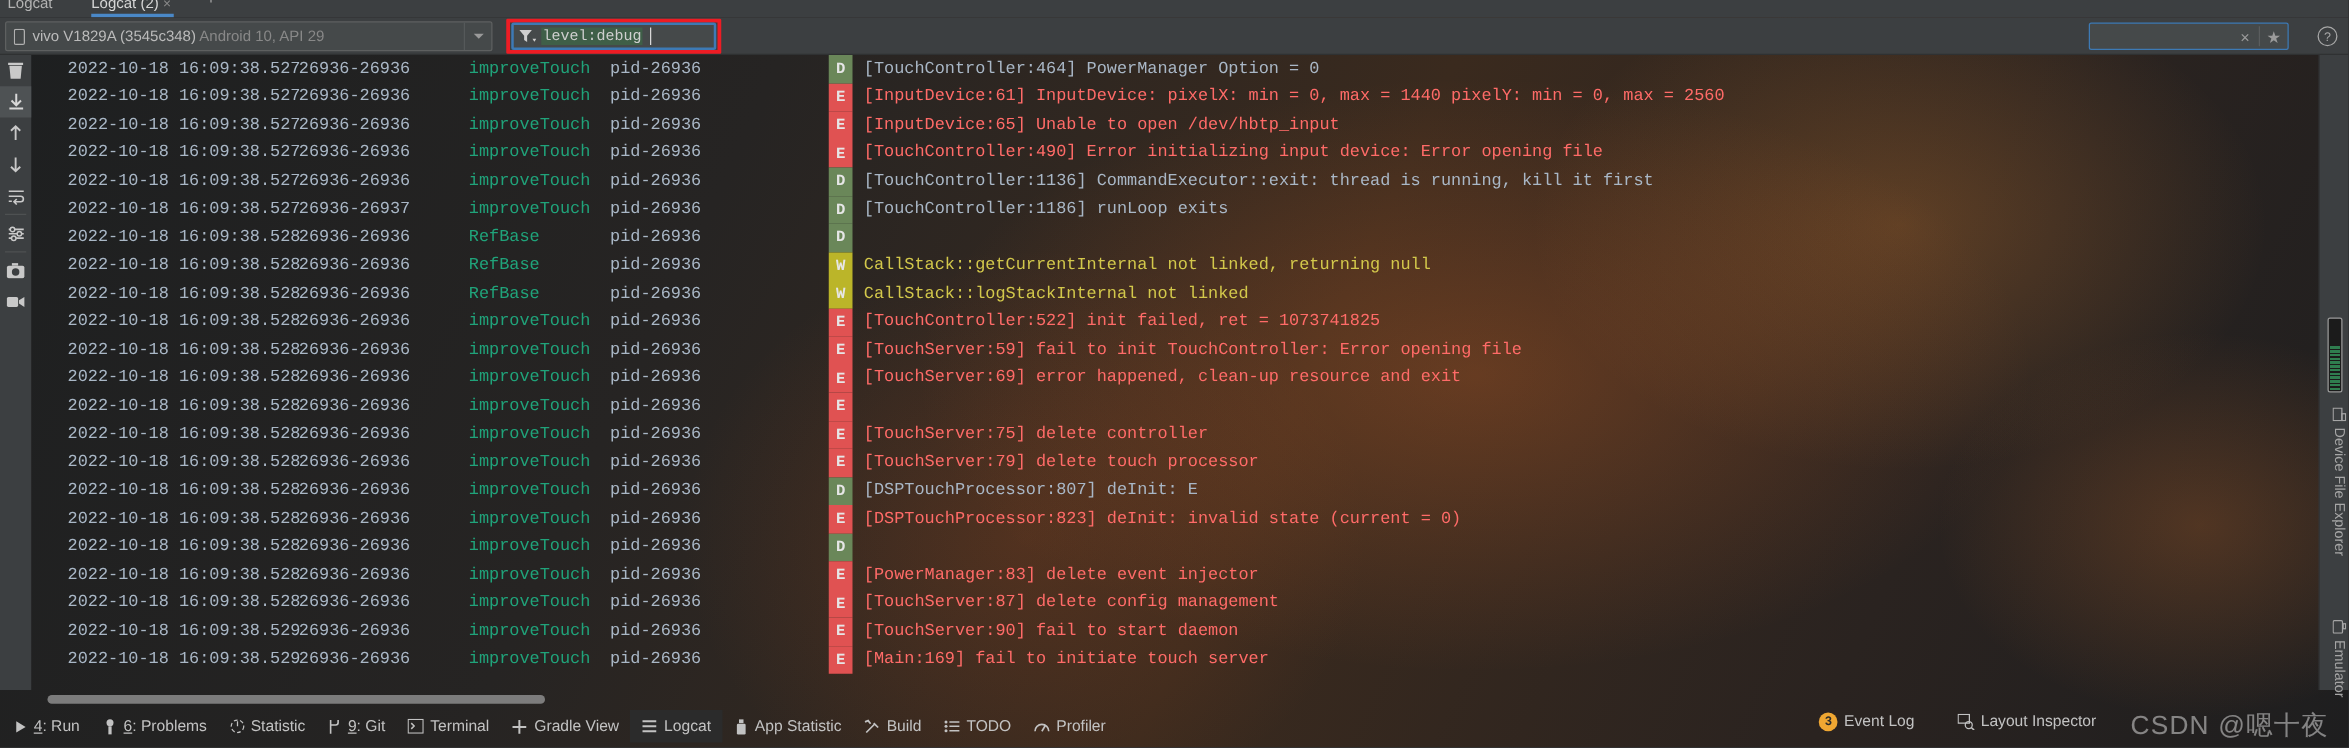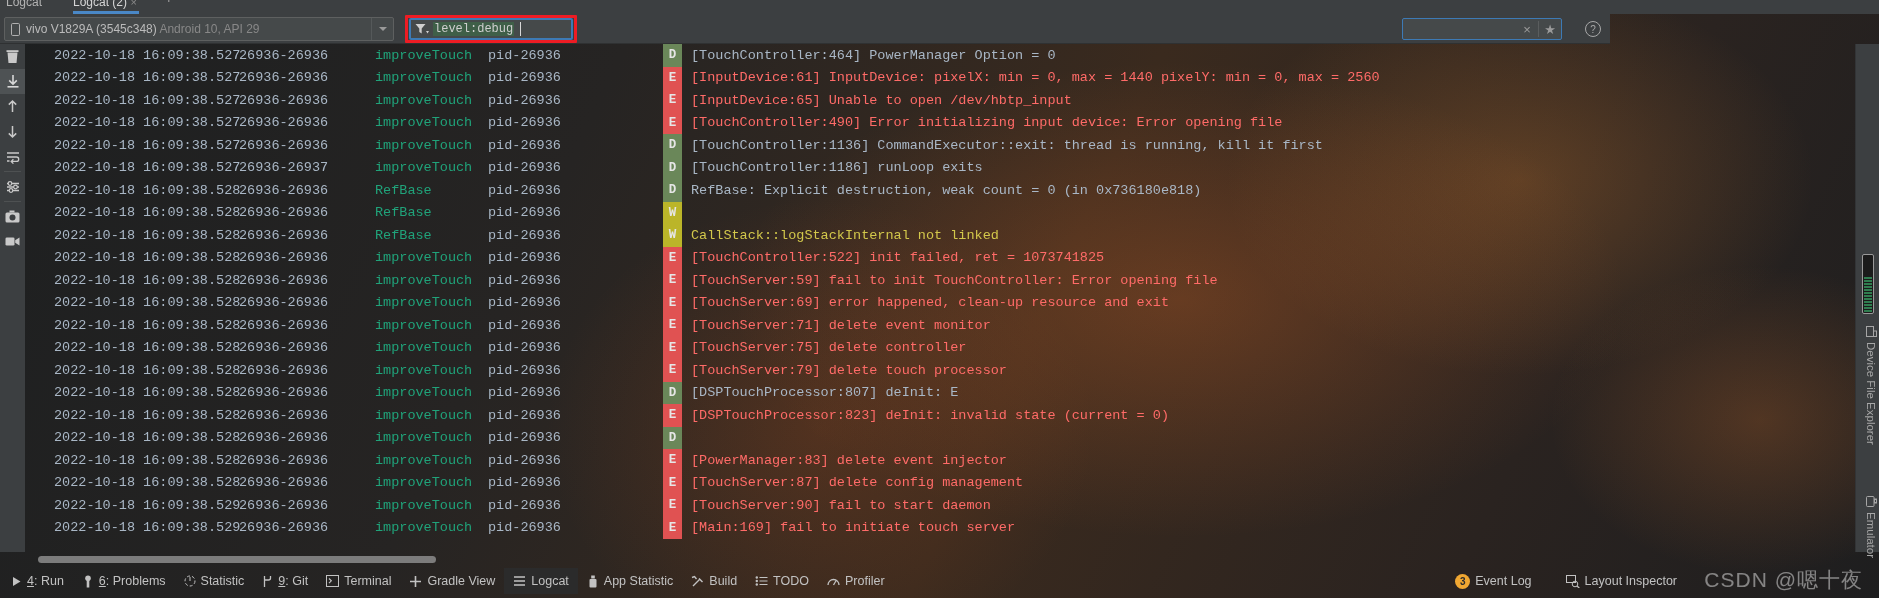--- a/index.html
+++ b/index.html
@@ -33,21 +33,21 @@
   .tab.sel { color: #d6d6d6; }
   .tab-underline {
     position: absolute; left: 73px; top: 11px; width: 66px; height: 3px;
     background: #4a88c7;
   }
   .tab-close { color: #8a8a8a; font-size: 11px; }
   .tab-plus { position: absolute; top: -9px; left: 165px; font-size: 13px; color: #a9a9a9; }
 
   
   .toolbar {
-    position: absolute; left: 0; top: 14px; width: 1610px; height: 30px;
+    position: absolute; left: 0; top: 14px; width: 1879px; height: 30px;
     background: #3c3f41; border-bottom: 1px solid #2f3132;
     display: flex; align-items: center;
   }
   .device-combo {
     position: absolute; left: 4px; top: 3px; width: 390px; height: 24px;
     background: #45494a; border: 1px solid #5e6060; border-radius: 2px;
     display: flex; align-items: center; padding: 0 4px 0 6px;
   }
   .device-combo .phone-ico { margin-right: 6px; }
   .device-name { font-size: 12px; color: #bbbbbb; white-space: nowrap; }
@@ -159,21 +159,21 @@
     border: 1px solid #9a9a9a; border-radius: 2px; background: #1b1b1b;
   }
   .scroll-mini .bars {
     position: absolute; left: 1px; right: 1px; bottom: 1px; height: 36px;
     background: repeating-linear-gradient(0deg,#2f7d4f 0 2px, transparent 2px 3px);
   }
 
   
   .statusbar {
     position: absolute; left: 0; bottom: 0; width: 1696px; height: 34px;
-    display: flex; align-items: center; font-size: 12.5px; color: #c2c2c2;
+    display: flex; font-size: 12.5px; color: #c2c2c2;
   }
   .sb-item {
     display: flex; align-items: center; gap: 5px; padding: 4px 9px;
     height: 26px; white-space: nowrap;
   }
   .sb-item.active { background: #2b2b2b; }
   .sb-item u { text-decoration: underline; }
   .sb-right {
     position: absolute; right: 10px; display: flex; align-items: center; gap: 16px;
   }
@@ -352,28 +352,28 @@
           <div class="c-pkg">pid-26936</div>
           <div class="c-lvl lvl-D">D</div>
           <div class="c-msg msg-D">[TouchController:1186] runLoop exits</div>
         </div>
         <div class="logrow">
           <div class="c-time">2022-10-18 16:09:38.528</div>
           <div class="c-pids">26936-26936</div>
           <div class="c-tag">RefBase</div>
           <div class="c-pkg">pid-26936</div>
           <div class="c-lvl lvl-D">D</div>
-          <div class="c-msg msg-D">RefBase: Explicit destruction, weak count = 0 (in 0x736180e818)</div>
         </div>
         <div class="logrow">
           <div class="c-time">2022-10-18 16:09:38.528</div>
           <div class="c-pids">26936-26936</div>
           <div class="c-tag">RefBase</div>
           <div class="c-pkg">pid-26936</div>
           <div class="c-lvl lvl-W">W</div>
+          <div class="c-msg msg-W">CallStack::getCurrentInternal not linked, returning null</div>
         </div>
         <div class="logrow">
           <div class="c-time">2022-10-18 16:09:38.528</div>
           <div class="c-pids">26936-26936</div>
           <div class="c-tag">RefBase</div>
           <div class="c-pkg">pid-26936</div>
           <div class="c-lvl lvl-W">W</div>
           <div class="c-msg msg-W">CallStack::logStackInternal not linked</div>
         </div>
         <div class="logrow">
@@ -399,21 +399,20 @@
           <div class="c-pkg">pid-26936</div>
           <div class="c-lvl lvl-E">E</div>
           <div class="c-msg msg-E">[TouchServer:69] error happened, clean-up resource and exit</div>
         </div>
         <div class="logrow">
           <div class="c-time">2022-10-18 16:09:38.528</div>
           <div class="c-pids">26936-26936</div>
           <div class="c-tag">improveTouch</div>
           <div class="c-pkg">pid-26936</div>
           <div class="c-lvl lvl-E">E</div>
-          <div class="c-msg msg-E">[TouchServer:71] delete event monitor</div>
         </div>
         <div class="logrow">
           <div class="c-time">2022-10-18 16:09:38.528</div>
           <div class="c-pids">26936-26936</div>
           <div class="c-tag">improveTouch</div>
           <div class="c-pkg">pid-26936</div>
           <div class="c-lvl lvl-E">E</div>
           <div class="c-msg msg-E">[TouchServer:75] delete controller</div>
         </div>
         <div class="logrow">

